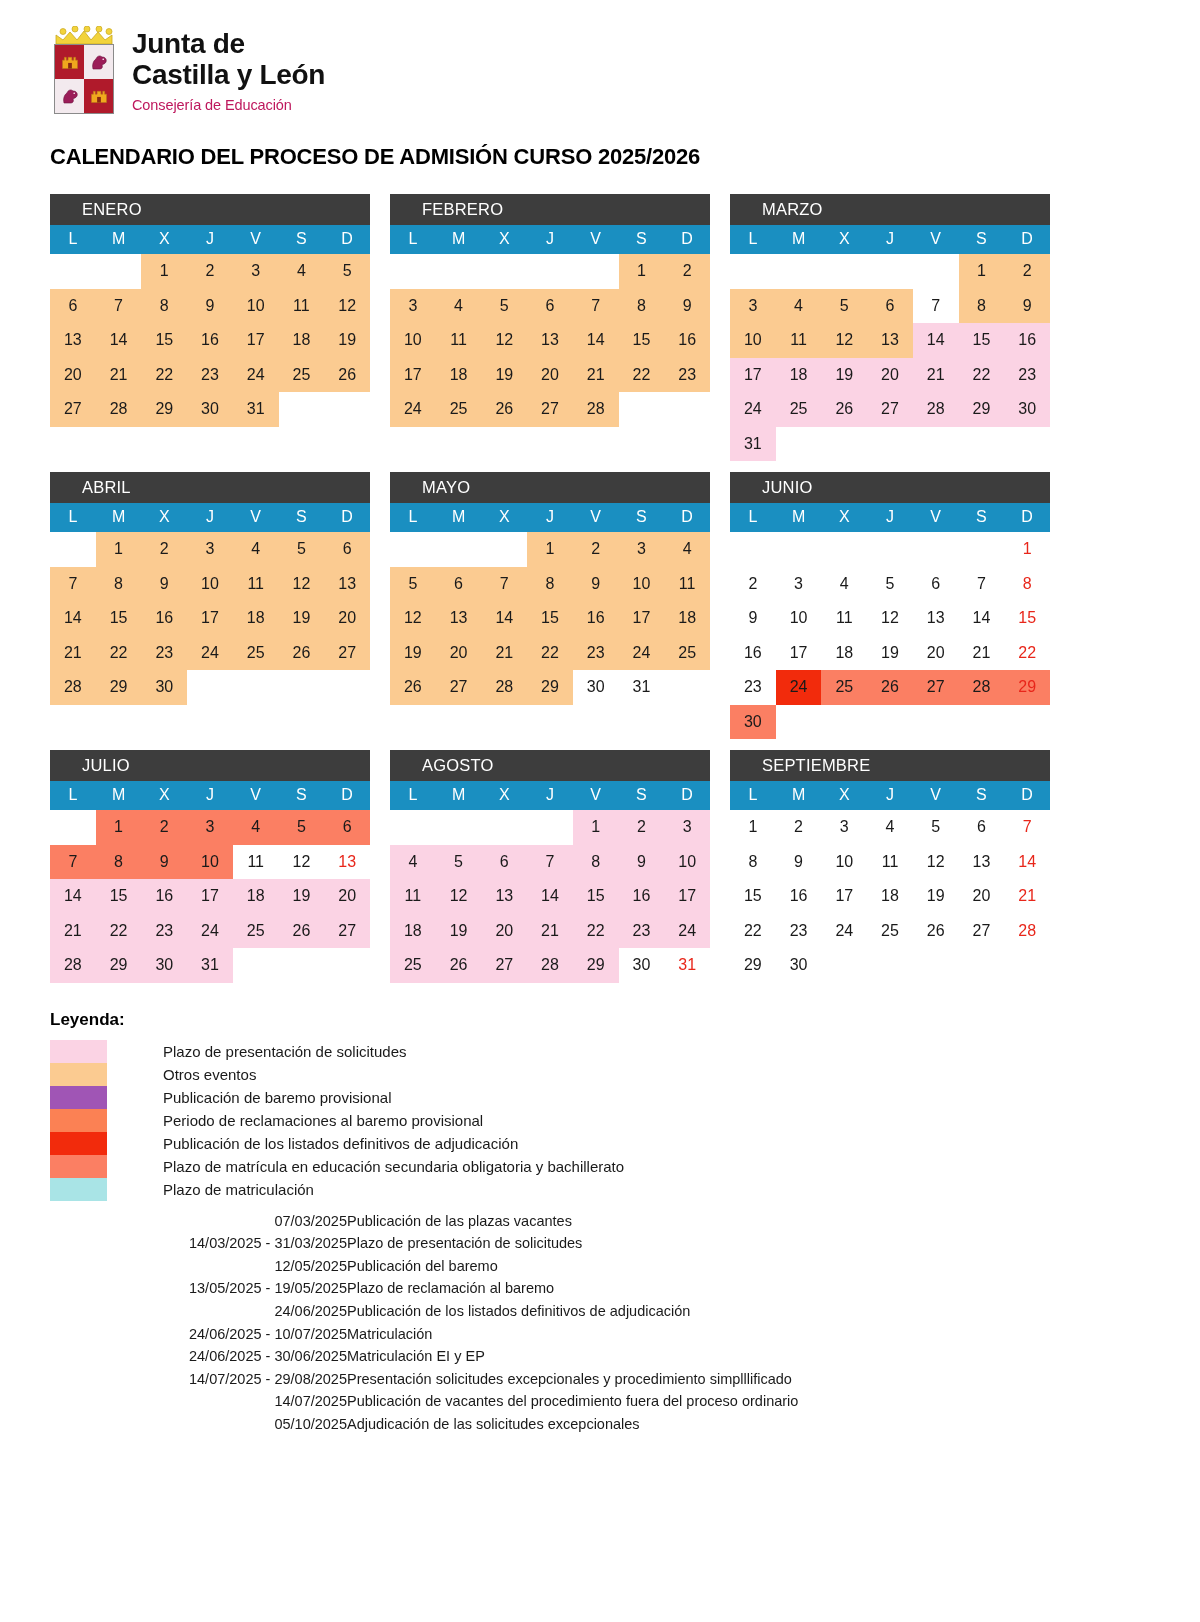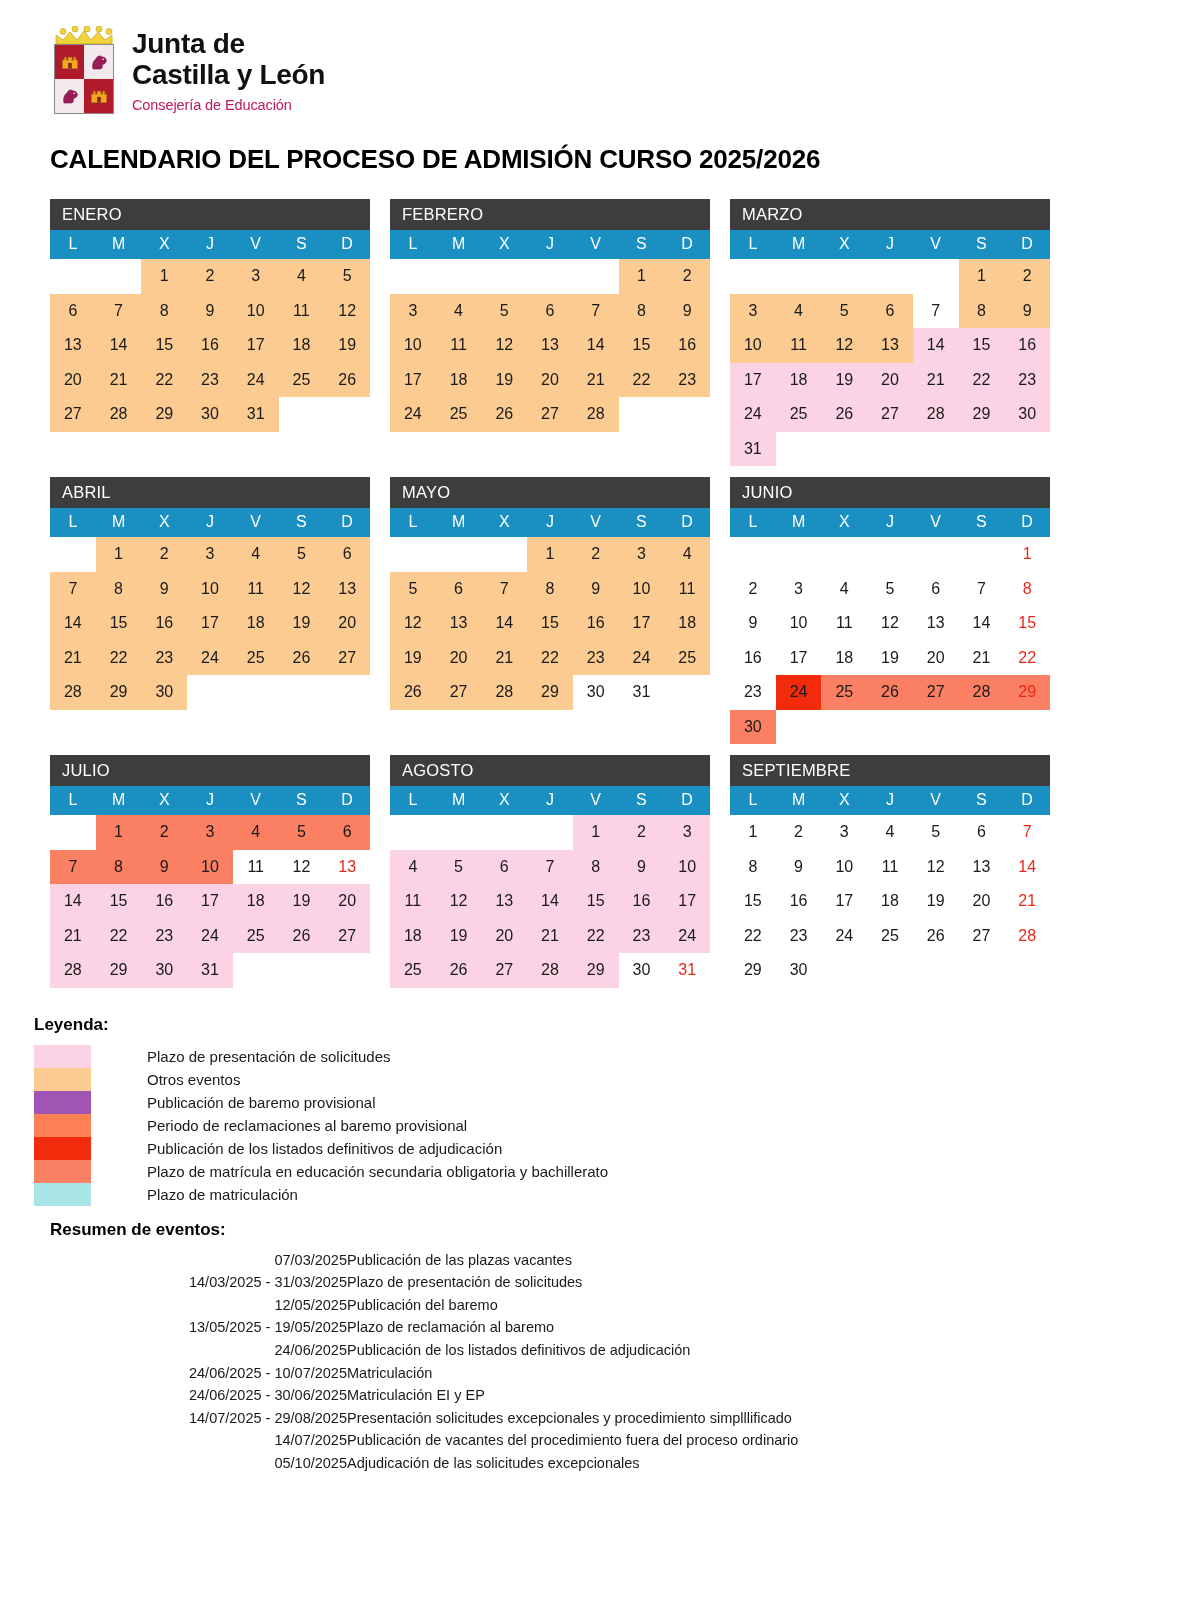--- a/index.html
+++ b/index.html
@@ -30,36 +30,36 @@
   .lion { position:absolute; left:50%; top:50%; transform:translate(-50%,-50%);
           width:20px; height:18px; }
   .brandtext { margin-left:14px; padding-top:10px; }
   .brand-l1, .brand-l2 {
     font-size:28px; font-weight:600; letter-spacing:-0.3px; line-height:1.08; color:#111;
   }
   .brand-sub { font-size:14.5px; color:#be185d; margin-top:7px; letter-spacing:-0.1px; }
 
   .doc-title {
     margin:30px 0 4px 50px;
-    font-size:26px; font-weight:bold; letter-spacing:-0.2px; color:#000;
+    font-size:22px; font-weight:bold; letter-spacing:-0.2px; color:#000;
   }
 
   
   .cal-grid {
     margin:24px 0 0 50px;
     width:1000px;
     display:grid;
     grid-template-columns:320px 320px 320px;
     column-gap:20px;
     row-gap:0px;
   }
   .month { width:320px; margin-bottom:11px; }
   .month-name {
     background:#3d3d3d; color:#ffffff;
-    font-size:16.5px; padding:6px 0 6px 12px; letter-spacing:0.2px;
+    font-size:16.5px; padding:6px 0 6px 32px; letter-spacing:0.2px;
   }
   .dow-row {
     background:#1a8fc1; display:grid; grid-template-columns:repeat(7,1fr);
   }
   .dow {
     color:#ffffff; font-size:16px; text-align:center; padding:5px 0 6px 0;
   }
   .weeks { }
   .week { display:grid; grid-template-columns:repeat(7,1fr); }
   .day {
@@ -73,21 +73,21 @@
   .c-pink   { background:#fbd3e4; }
   .c-orange { background:#fbcb91; }
   .c-purple { background:#a055b5; }
   .c-recl   { background:#fb8154; }
   .c-red    { background:#f22b0c; }
   .c-matsec { background:#fb7f63; }
   .c-matric { background:#a9e4e6; }
   .c-none   { background:transparent; }
 
   
-  .legend-wrap { margin:16px 0 0 34px; }
+  .legend-wrap { margin:16px 0 0 50px; }
   .legend-title { font-size:17px; font-weight:bold; color:#000; margin-bottom:10px; }
   .legend-rows { }
   .legend-row { display:flex; align-items:center; height:23px; }
   .swatch { width:57px; height:23px; flex:0 0 57px; }
   .legend-label { font-size:15px; color:#1a1a1a; margin-left:56px; line-height:23px; }
 
   
   .resumen-title { font-size:17px; font-weight:bold; color:#000; margin:14px 0 0 50px; }
   .resumen-table { margin:12px 0 0 50px; border-collapse:collapse; }
   .resumen-table td {
@@ -727,21 +727,20 @@
           <div class="swatch c-matsec"></div>
           <div class="legend-label">Plazo de matrícula en educación secundaria obligatoria y bachillerato</div>
         </div>
         <div class="legend-row">
           <div class="swatch c-matric"></div>
           <div class="legend-label">Plazo de matriculación</div>
         </div>
       </div>
   </div>
 
-  <div class="resumen-title">Resumen de eventos:</div>
   <table class="resumen-table">
     <tbody id="resumen-body">
         <tr>
           <td class="res-date">07/03/2025</td>
           <td class="res-desc">Publicación de las plazas vacantes</td>
         </tr>
         <tr>
           <td class="res-date">14/03/2025 - 31/03/2025</td>
           <td class="res-desc">Plazo de presentación de solicitudes</td>
         </tr>

